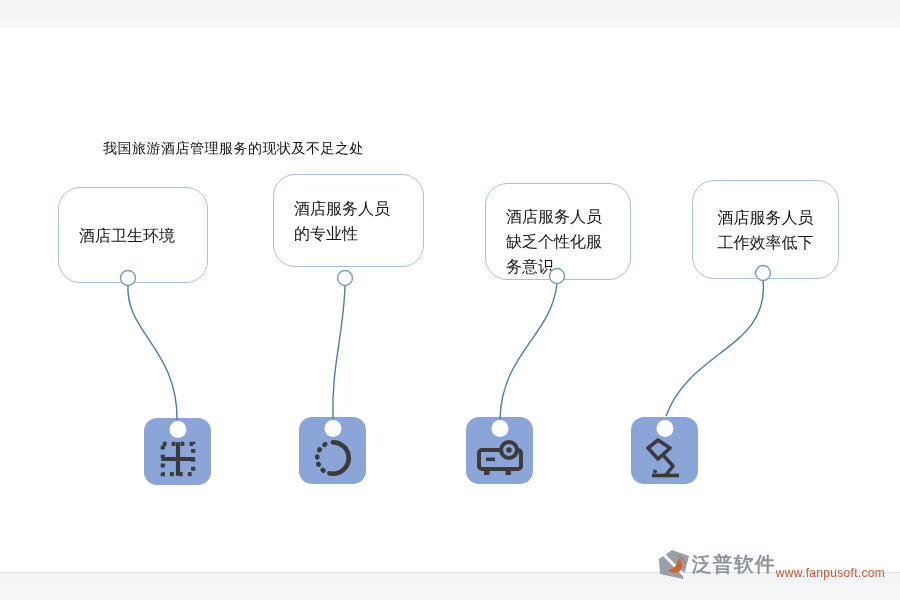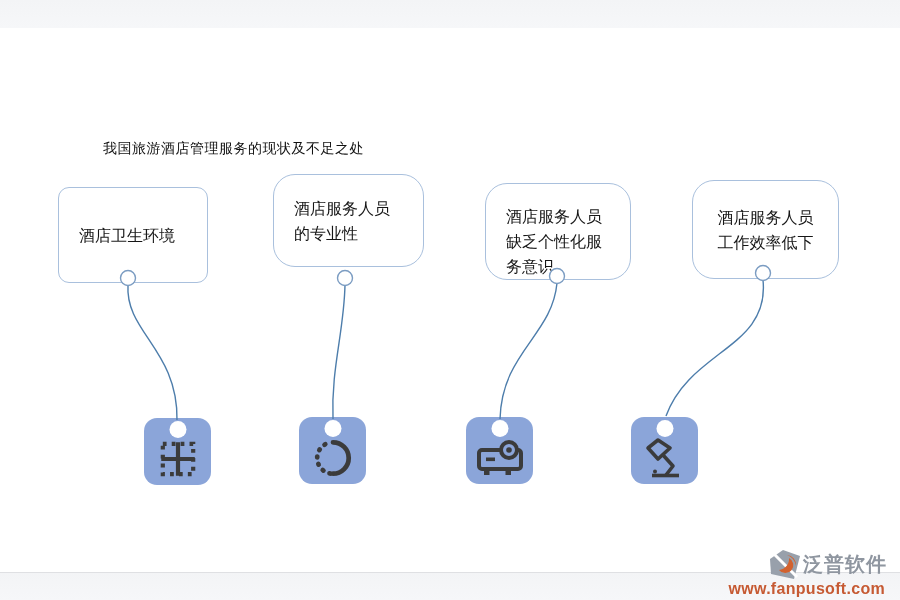--- a/index.html
+++ b/index.html
@@ -16,21 +16,21 @@
   .title{
     position:absolute;left:103px;top:112px;margin:0;
     font-size:14px;font-weight:400;color:#111;letter-spacing:0.5px;
   }
 
   .callout{
     position:absolute;background:#fff;border:1.4px solid #a9c0dd;border-radius:22px;
     display:flex;align-items:center;box-sizing:border-box;
     padding:0 20px;font-size:16px;line-height:25px;color:#161616;
   }
-  .callout.b1{left:58px; top:159px; width:150px;height:96px;border-radius:11px;}
+  .callout.b1{left:58px; top:159px; width:150px;height:96px;}
   .callout.b2{left:273px;top:146px; width:151px;height:93px;}
   .callout.b3{left:485px;top:155px; width:146px;height:97px;align-items:flex-end;}
   .callout.b4{left:692px;top:152px; width:147px;height:99px;text-align:center;}
 
   .overlay{position:absolute;left:0;top:0;width:900px;height:572px;pointer-events:none;}
 
   .tile{
     position:absolute;width:67px;height:67px;background:#8ba5d9;border-radius:13px;
   }
   .tile .endpoint{
@@ -38,26 +38,26 @@
     width:17px;height:17px;border-radius:50%;background:#ffffff;
   }
   .tile svg.glyph{position:absolute;left:50%;bottom:4px;transform:translateX(-50%);}
   .tile.t1{left:144px;top:390px;}
   .tile.t2{left:299px;top:389px;}
   .tile.t3{left:466px;top:389px;}
   .tile.t4{left:631px;top:389px;}
 
   .watermark{
     position:absolute;right:13px;top:549px;z-index:6;
-    display:flex;flex-direction:column;align-items:flex-end;
+    display:flex;flex-direction:row;align-items:flex-end;
     font-family:"Liberation Sans","DejaVu Sans",sans-serif;
   }
   .wm-row{display:flex;align-items:center;gap:2px;}
   .wm-brand{font-size:20px;font-weight:bold;color:#8f96a0;letter-spacing:1px;}
-  .wm-url{font-size:16px;font-weight:bold;color:#c65a33;letter-spacing:0.3px;margin-top:0px;margin-right:2px;}
+  .wm-url{font-size:12px;font-weight:normal;color:#c65a33;letter-spacing:0.3px;margin-top:0px;margin-right:2px;}
 </style>
 </head>
 <body>
 
 <div class="page">
   <div class="band top"></div>
 
   <div class="slide">
 
     <h1 class="title">我国旅游酒店管理服务的现状及不足之处</h1>

